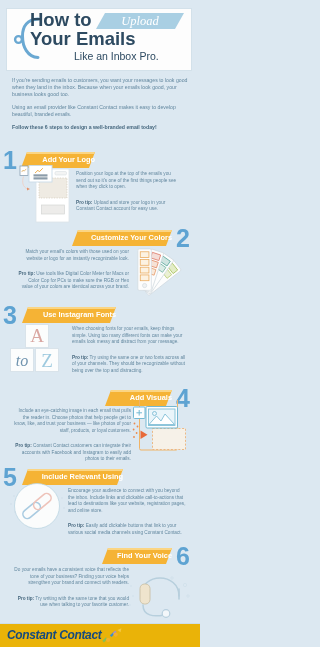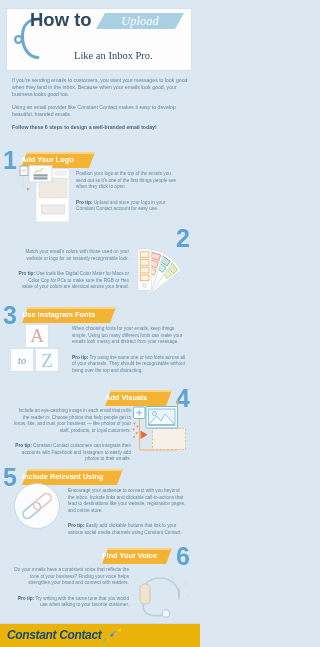--- a/index.html
+++ b/index.html
@@ -11,33 +11,33 @@
   .hero{position:absolute;left:6px;top:8px;width:186px;height:63px;background:#fdfdfd;
         box-sizing:border-box;border:1px solid #d3e1ea;overflow:hidden;}
   .cc-c{position:absolute;left:0;top:0;width:40px;height:60px;}
   .h-line{position:absolute;left:30px;font-size:18.5px;font-weight:bold;color:#2d4a61;
           line-height:20px;white-space:nowrap;}
   .h-l1{top:10px;}
   .h-l2{top:29px;}
   .badge-wrap{position:absolute;left:96px;top:13px;width:88px;height:16px;}
   .badge-txt{position:absolute;left:0;top:0;width:88px;height:16px;line-height:16.5px;text-align:center;
              font-family:"Liberation Serif",serif;font-style:italic;font-size:12.5px;color:#ffffff;}
-  .h-sub{position:absolute;left:74px;top:50px;font-size:10.5px;font-family:Liberation Serif, serif;
+  .h-sub{position:absolute;left:74px;top:50px;font-size:10.5px;font-family:Liberation Sans, sans-serif;
          color:#2d4a61;white-space:nowrap;}
 
   
   .intro{position:absolute;left:12px;top:77px;width:176px;color:#62879f;font-size:5.2px;line-height:7px;}
   .intro p{margin:0 0 6px 0;}
   .intro p.bold{font-weight:bold;color:#47687f;}
 
   
   .banner{position:absolute;height:16px;}
   .banner > svg{position:absolute;left:0;top:0;}
   .blabel{position:absolute;left:0;top:0;height:16px;line-height:16.4px;width:100%;
-          text-align:left;font-size:7.4px;font-weight:bold;color:#ffffff;white-space:nowrap;}
+          text-align:right;font-size:7.4px;font-weight:bold;color:#ffffff;white-space:nowrap;}
   .num{position:absolute;font-size:25px;font-weight:bold;line-height:25px;color:#5ea3d2;white-space:nowrap;}
 
   
   .btxt{position:absolute;color:#62879f;font-size:4.7px;line-height:6.5px;}
   .btxt p{margin:0;}
   .btxt .pt{font-weight:bold;color:#47687f;}
   .btxt .gap{height:9px;}
   .btxt.ra{text-align:right;}
 
   
@@ -51,21 +51,21 @@
   #b2{left:72px;top:230px;width:100px;}
   #i2{left:132px;top:246px;width:58px;height:54px;}
   #t2{left:18px;top:249px;width:111px;}
 
   #n3{left:3px;top:303px;}
   #b3{left:22px;top:307px;width:94px;}
   .blocks{position:absolute;}
   .blk{position:absolute;background:#fcfdfd;border:1px solid #d9e3ea;
        font-family:"Liberation Serif",serif;text-align:center;}
   .blkA{left:10px;top:0px;width:22px;height:22px;line-height:22px;font-size:19px;color:#d9a7a2;}
-  .blkTo{left:-5px;top:24px;width:22px;height:22px;line-height:23px;font-size:10px;font-style:italic;color:#6f93ae;}
+  .blkTo{left:-5px;top:24px;width:22px;height:22px;line-height:23px;font-size:16px;font-style:italic;color:#6f93ae;}
   .blkZ{left:20px;top:24px;width:22px;height:22px;line-height:23px;font-size:19px;color:#9ecadf;}
   #i3{left:15px;top:324px;width:60px;height:50px;}
   #t3{left:72px;top:326px;width:114px;}
 
   #n4{left:176px;top:386px;}
   #b4{left:105px;top:390px;width:67px;}
   #i4{left:132px;top:400px;width:60px;height:60px;}
   #t4{left:13px;top:408px;width:118px;}
 
   #n5{left:3px;top:465px;}
@@ -90,20 +90,21 @@
 
 <div class="page">
 
   <div class="hero">
     <svg class="cc-c" viewBox="0 0 40 60">
       <path d="M31 10 C20.5 10.5 15.5 17 15.5 27 C15.5 38 20.5 48 31 48.5" fill="none" stroke="#6aa8d2" stroke-width="3.0" stroke-linecap="round"></path>
       <circle cx="11.5" cy="30.5" r="3.4" fill="none" stroke="#6aa8d2" stroke-width="2.4"></circle>
     </svg>
   </div>
   <div class="h-line h-l1">How to</div>
+  <div class="h-line h-l2">Your Emails</div>
   <div class="badge-wrap">
     <svg width="88" height="16" viewBox="0 0 88 16">
       <polygon points="9,0 88,0 79,16 0,16" fill="#a9cfe3"></polygon>
     </svg>
     <div class="badge-txt">Upload</div>
   </div>
   <div class="h-sub">Like an Inbox Pro.</div>
 
   <div class="intro">
     <p>If you're sending emails to customers, you want your messages to look good when they land in the inbox. Because when your emails look good, your business looks good too.</p>
@@ -140,20 +141,27 @@
     <rect x="15.5" y="10.3" width="14" height="2.2" fill="#8d9daa"></rect>
     <rect x="15.5" y="13.3" width="14" height="2.2" fill="#8d9daa"></rect>
   </svg>
   <div class="btxt" id="t1">
     <p>Position your logo at the top of the emails you send out so it's one of the first things people see when they click to open.</p>
     <div class="gap"></div>
     <p><span class="pt">Pro tip:</span><span> Upload and store your logo in your Constant Contact account for easy use.</span></p>
   </div>
 
   <div class="num" id="n2">2</div>
+  <div class="banner" id="b2">
+    <svg width="100" height="16" viewBox="0 0 100 16">
+      <polygon points="6,0 100,0 94,16 0,16" fill="#f5b335"></polygon>
+      <polygon points="6,0 100,0 99.2,2 5.2,2" fill="#fbd583"></polygon>
+    </svg>
+    <div class="blabel">Customize Your Colors</div>
+  </div>
   <svg class="illus" id="i2" viewBox="0 0 60 56">
     <g transform="rotate(52 13 46)">
       <rect x="6" y="3" width="14" height="43" rx="1.5" fill="#fdfdfd" stroke="#cfd8de" stroke-width="0.7"></rect>
       <rect x="8.5" y="6" width="9" height="6" fill="#e3ecc6" stroke="#a9c35c" stroke-width="0.8"></rect>
       <rect x="8.5" y="14" width="9" height="6" fill="#eaf0d3" stroke="#bbce77" stroke-width="0.8"></rect>
     </g>
     <g transform="rotate(35 13 46)">
       <rect x="6" y="3" width="14" height="43" rx="1.5" fill="#fdfdfd" stroke="#cfd8de" stroke-width="0.7"></rect>
       <rect x="8.5" y="6" width="9" height="6" fill="#cfe4e0" stroke="#5aa99d" stroke-width="0.8"></rect>
       <rect x="8.5" y="14" width="9" height="6" fill="#dcece6" stroke="#76b5a5" stroke-width="0.8"></rect>

